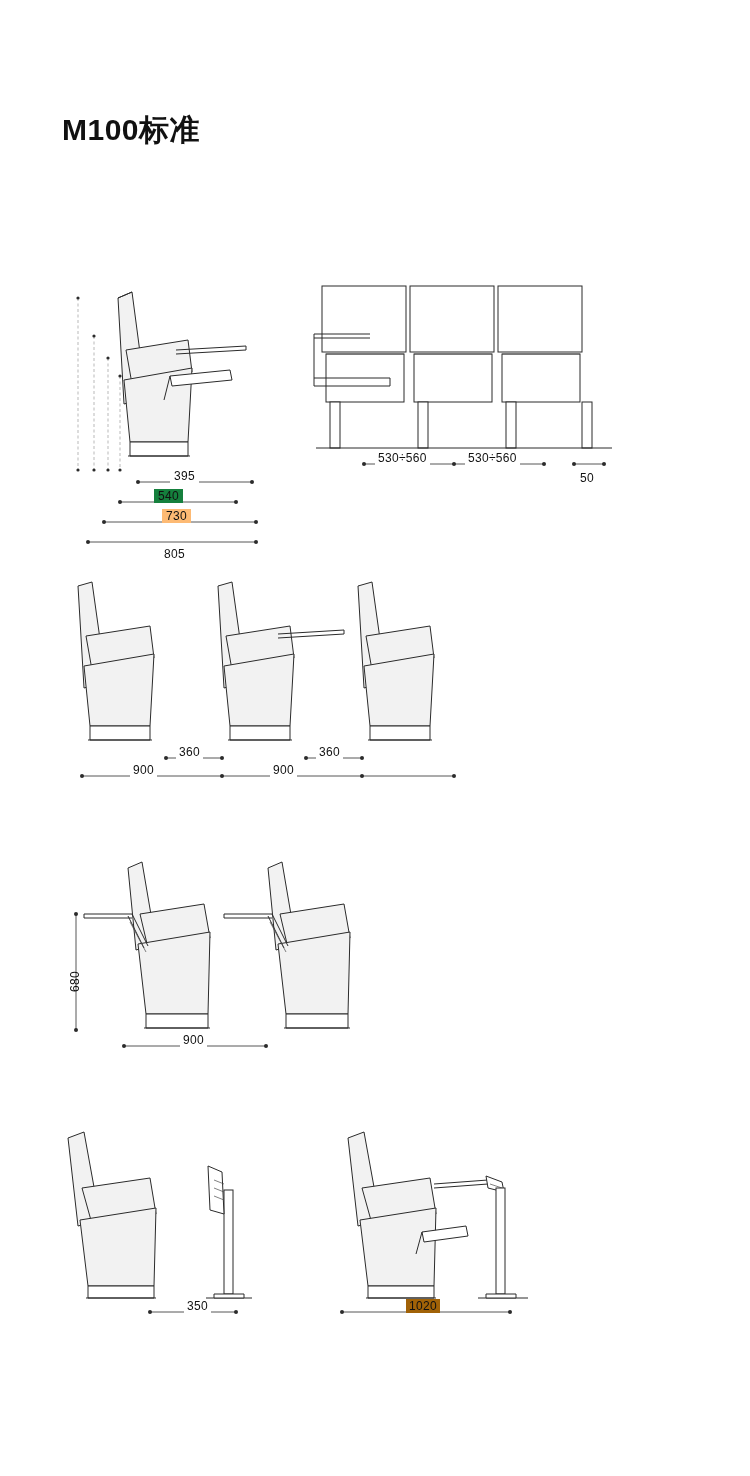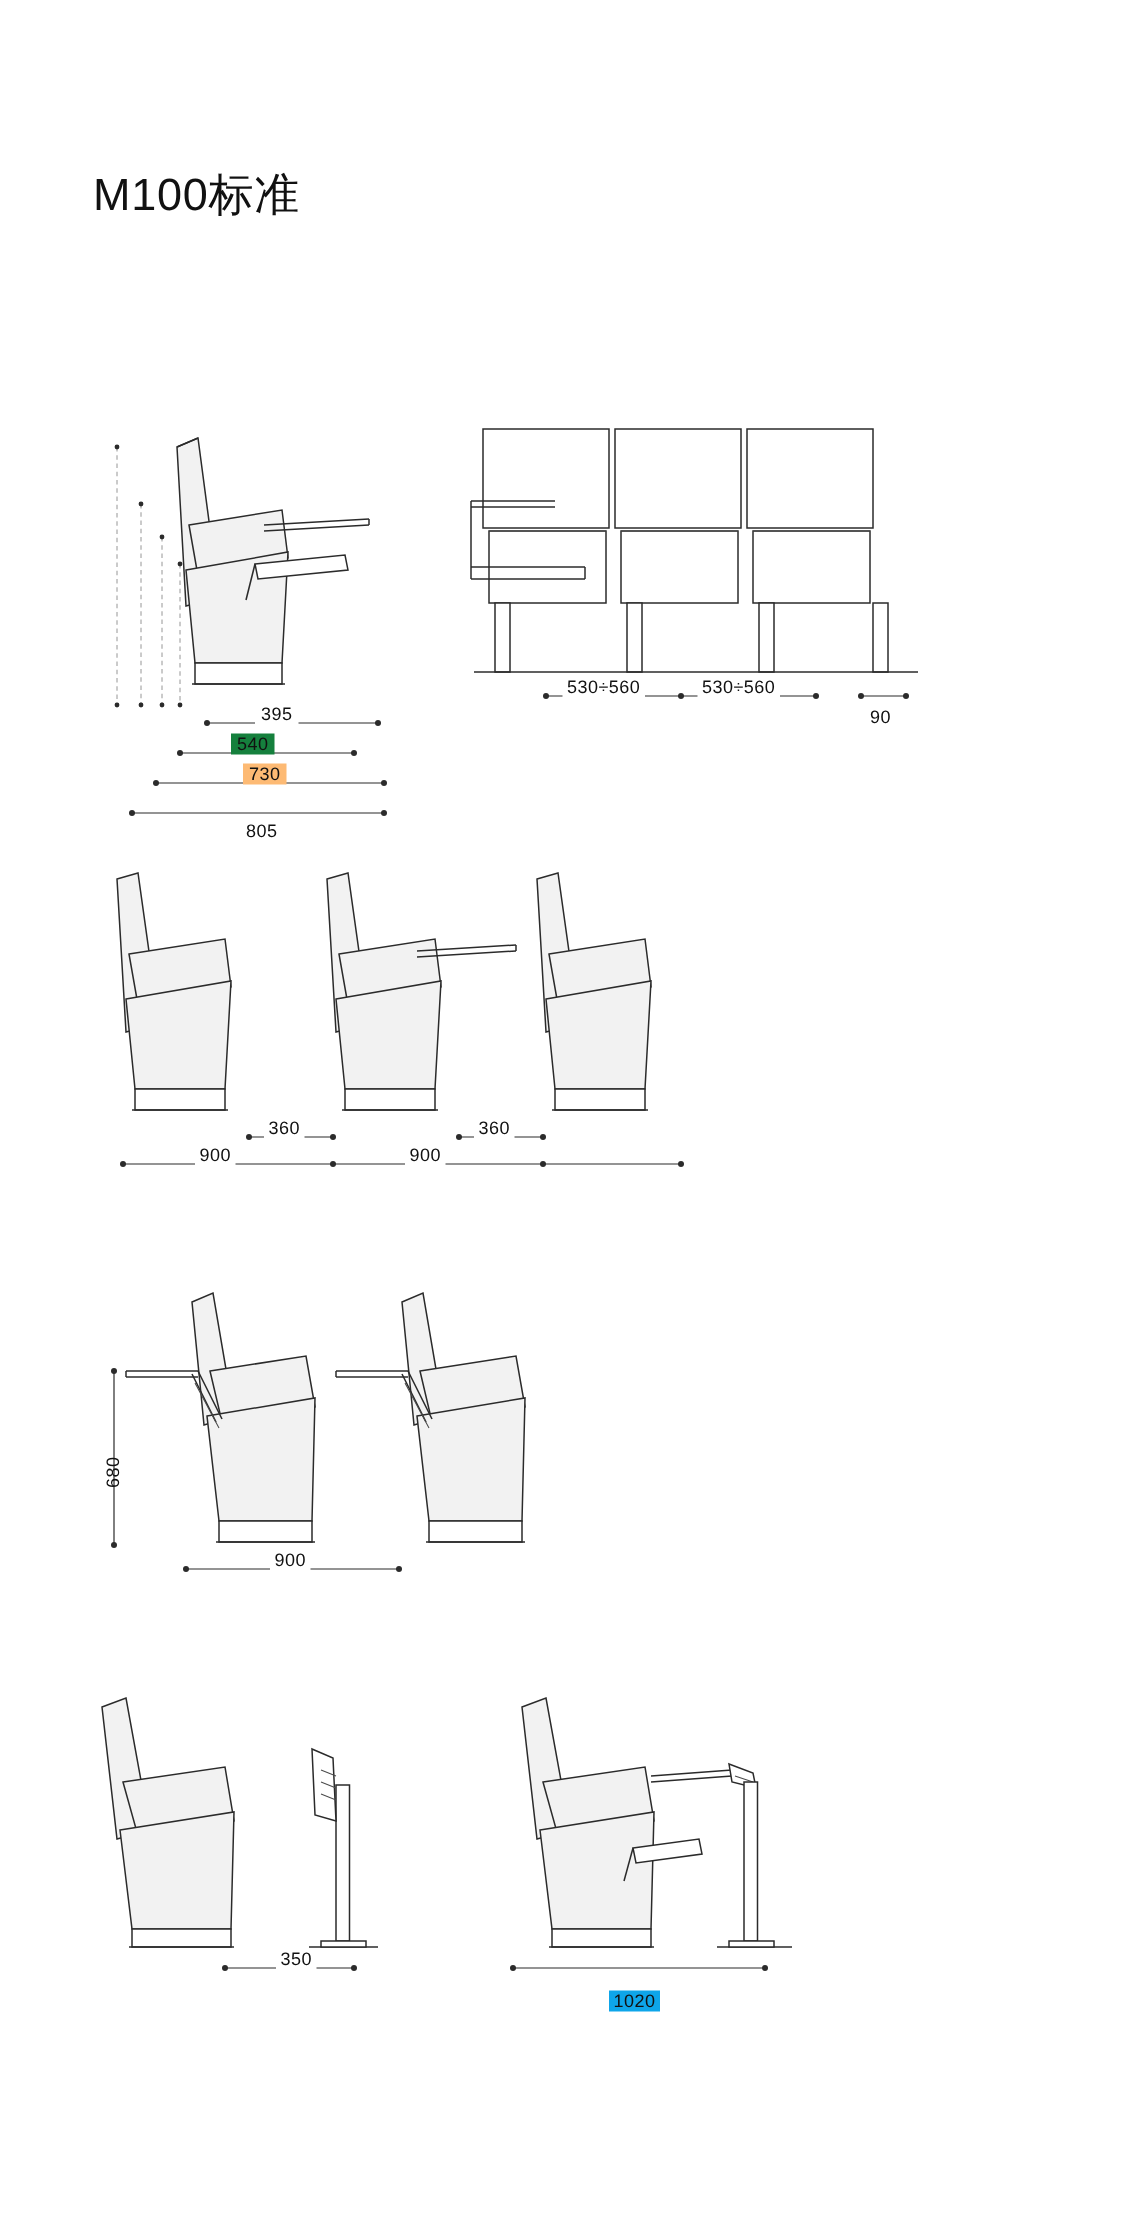--- a/index.html
+++ b/index.html
@@ -13,21 +13,21 @@
     position: relative;
     font-family: "Liberation Sans", sans-serif;
     color: #1a1a1a;
     overflow: hidden;
   }
   #page-title {
     position: absolute;
     left: 62px;
     top: 110px;
     font-size: 30px;
-    font-weight: 400;
+    font-weight: 700;
     letter-spacing: 0.5px;
     color: #111111;
   }
   .diagram-block {
     position: absolute;
   }
   .dim-label {
     position: absolute;
     font-size: 12px;
     color: #111111;
@@ -176,21 +176,21 @@
 
     <path class="dimline" d="M142 196 L232 196"></path>
     <circle class="dot" cx="232" cy="196" r="2"></circle>
 
     <path class="dimline" d="M262 196 L292 196"></path>
     <circle class="dot" cx="262" cy="196" r="2"></circle>
     <circle class="dot" cx="292" cy="196" r="2"></circle>
   </svg>
   <div class="dim-label" style="left:63px; top:183px; background:#fff; padding:0 3px;">530÷560</div>
   <div class="dim-label" style="left:153px; top:183px; background:#fff; padding:0 3px;">530÷560</div>
-  <div class="dim-label" style="left:268px; top:203px;">90</div>
+  <div class="dim-label" style="left:268px; top:203px;">50</div>
 </div>
 
 <div class="diagram-block" style="left:72px; top:578px; width:400px; height:220px;">
   <svg width="400" height="220" viewBox="0 0 400 220">
 
     <g>
       <path class="fill-seat" d="M6 8 L20 4 L34 104 L12 110 Z"></path>
       <path class="fill-seat" d="M14 58 L78 48 L82 80 L20 92 Z"></path>
       <path class="fill-seat" d="M12 88 L82 76 L78 148 L18 148 Z"></path>
       <path class="fill-white" d="M18 148 L78 148 L78 162 L18 162 Z"></path>
@@ -328,14 +328,14 @@
     <path class="ln-thin" d="M152 56 L164 60"></path>
 
     <rect class="fill-white" x="158" y="60" width="9" height="106"></rect>
     <path class="ln" d="M140 170 L190 170"></path>
     <path class="fill-white" d="M148 166 L178 166 L178 170 L148 170 Z"></path>
 
     <path class="dimline" d="M4 184 L172 184"></path>
     <circle class="dot" cx="4" cy="184" r="2"></circle>
     <circle class="dot" cx="172" cy="184" r="2"></circle>
   </svg>
-  <div class="dim-label" style="left:68px; top:171px; background:#0ea5e9; padding:0 3px;margin-top:28px;">1020</div>
+  <div class="dim-label" style="left:68px; top:171px; background:#a16207; padding:0 3px;">1020</div>
 </div>
 
 </body></html>

